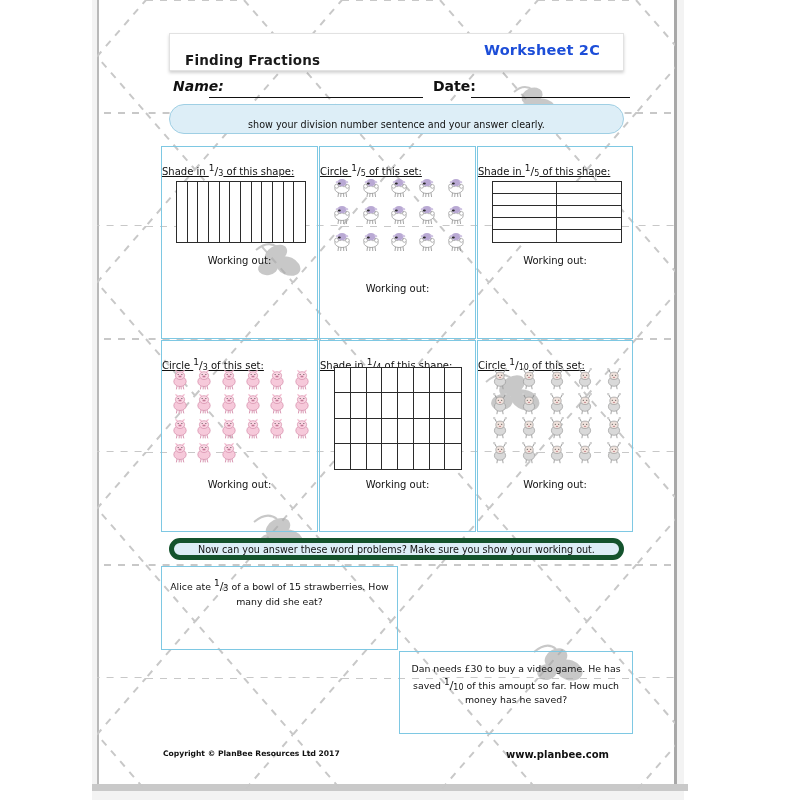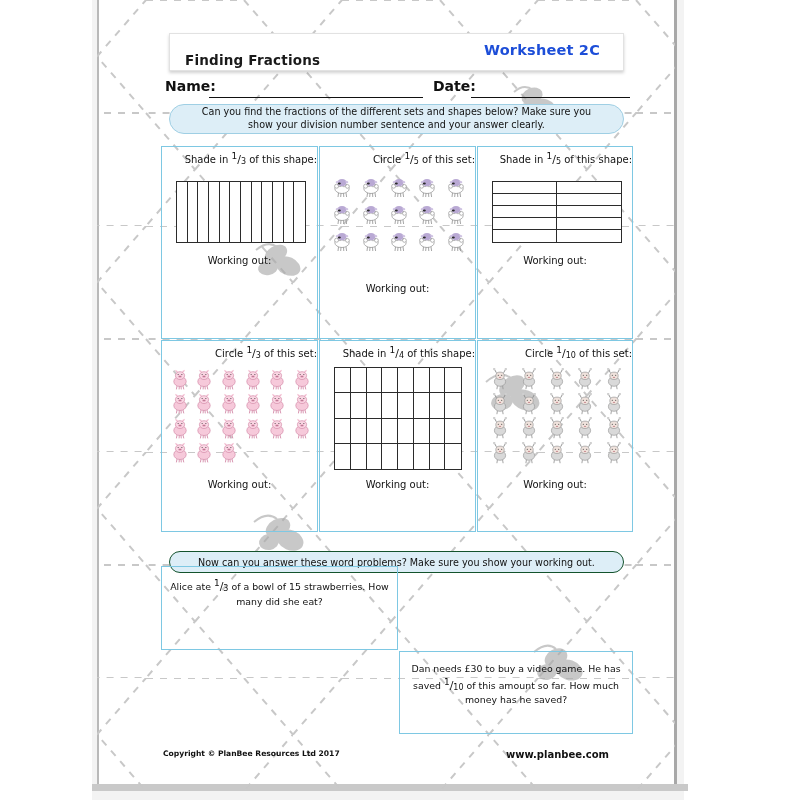--- a/index.html
+++ b/index.html
@@ -65,22 +65,22 @@
   }
   .banner-txt{font-size:9.6px;color:#111;line-height:1.35;padding:0 16px;}
   .banner-txt b{font-weight:normal;}
 
   .grid-boxes{position:absolute;left:64px;top:146px;width:472px;height:386px;}
   .ebox{
     position:absolute;border:1.4px solid #7ec8e3;background:transparent;
     box-sizing:border-box;
   }
   .ebox-title{
-    position:absolute;top:4px;left:0;width:100%;text-align:right;
-    font-size:10px;color:#111;
+    position:absolute;top:16px;left:0;width:100%;text-align:left;
+    font-size:10px;color:#111;text-decoration:underline;
   }
   .ebox-working{
     position:absolute;left:0;width:100%;text-align:center;
     font-size:10px;color:#111;
   }
 
   .frac{display:inline-block;font-size:10px;}
   .frac .n{font-size:9px;vertical-align:0.42em;}
   .frac .d{font-size:8px;vertical-align:-0.12em;}
   .frac .s{font-size:11px;}
@@ -88,22 +88,22 @@
   
   .shapegrid{position:absolute;display:grid;border:1.6px solid #2b2b2b;box-sizing:border-box;background:#fff;}
   .shapegrid .cell{border-right:1.5px solid #2b2b2b;border-bottom:1.5px solid #2b2b2b;box-sizing:border-box;}
 
   
   .iconset{position:absolute;display:grid;justify-items:center;align-items:center;}
   .ico{display:block;}
 
   .banner2{
     position:absolute;left:72px;top:538px;width:455px;height:22px;
-    background:#ddeef7;border:1px solid #14532d;border-radius:11px;
-    box-sizing:border-box;display:flex;align-items:center;justify-content:center;margin-top:13px;
+    background:#ddeef7;border:5px solid #14532d;border-radius:11px;
+    box-sizing:border-box;display:flex;align-items:flex-end;justify-content:center;
   }
   .banner2-txt{font-size:9.6px;color:#111;}
 
   .wordgrid{position:absolute;left:64px;top:566px;width:472px;height:168px;}
   .wbox{
     position:absolute;border:1.4px solid #7ec8e3;box-sizing:border-box;
   }
   .wbox-txt{
     position:absolute;top:10px;left:8px;right:8px;
     text-align:center;font-size:9.4px;color:#111;line-height:1.45;
@@ -181,29 +181,29 @@
     <path d="M8 14 q13 -11 22 -3" fill="none" stroke="#a8a8a8" stroke-width="2"></path>
   </svg>
 
   <div class="content">
 
     <div class="title-box"></div>
     <div class="title-left">Finding Fractions</div>
     <div class="title-right">Worksheet 2C</div>
 
     <div class="namedate">
-      <div class="nd-label" style="left:0;">Name:</div>
+      <div class="nd-label" style="left:8px;font-style:italic;">Name:</div>
       <div class="nd-line" style="left:44px;width:214px;"></div>
       <div class="nd-label" style="left:268px;">Date:</div>
       <div class="nd-line" style="left:306px;width:159px;"></div>
     </div>
 
     <div class="banner">
       <div class="banner-txt">
-        <span>Can you find the fractions of the different sets and shapes below? Make sure you</span><br>
+        <br>
         <span>show your </span><b>division</b><span> number sentence and your answer clearly.</span>
       </div>
     </div>
 
     <div class="grid-boxes">
 
       <div class="ebox" style="left:0;top:0;width:157px;height:193px;">
         <div class="ebox-title">
           <span>Shade in </span><span class="frac"><span class="n">1</span><span class="s">/</span><span class="d">3</span></span><span> of this shape:</span>
         </div>

